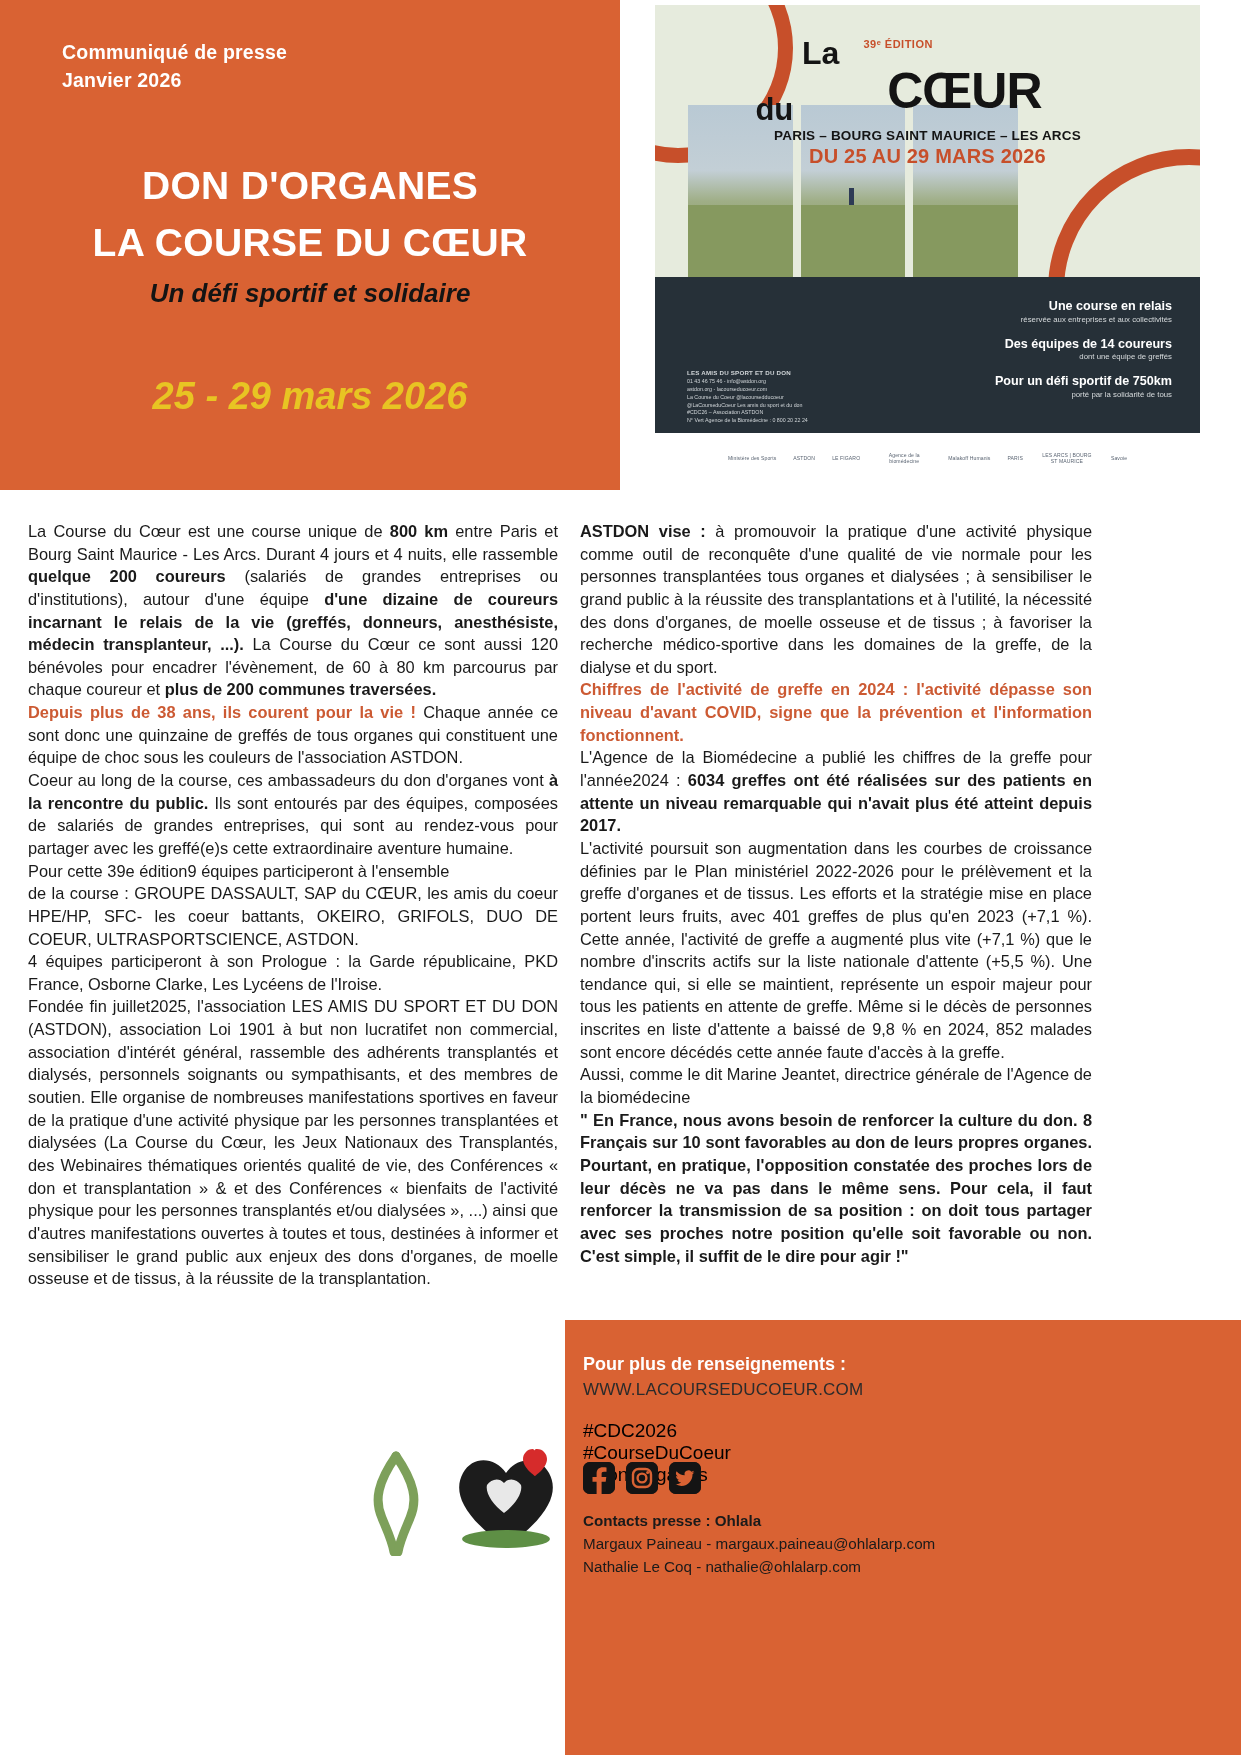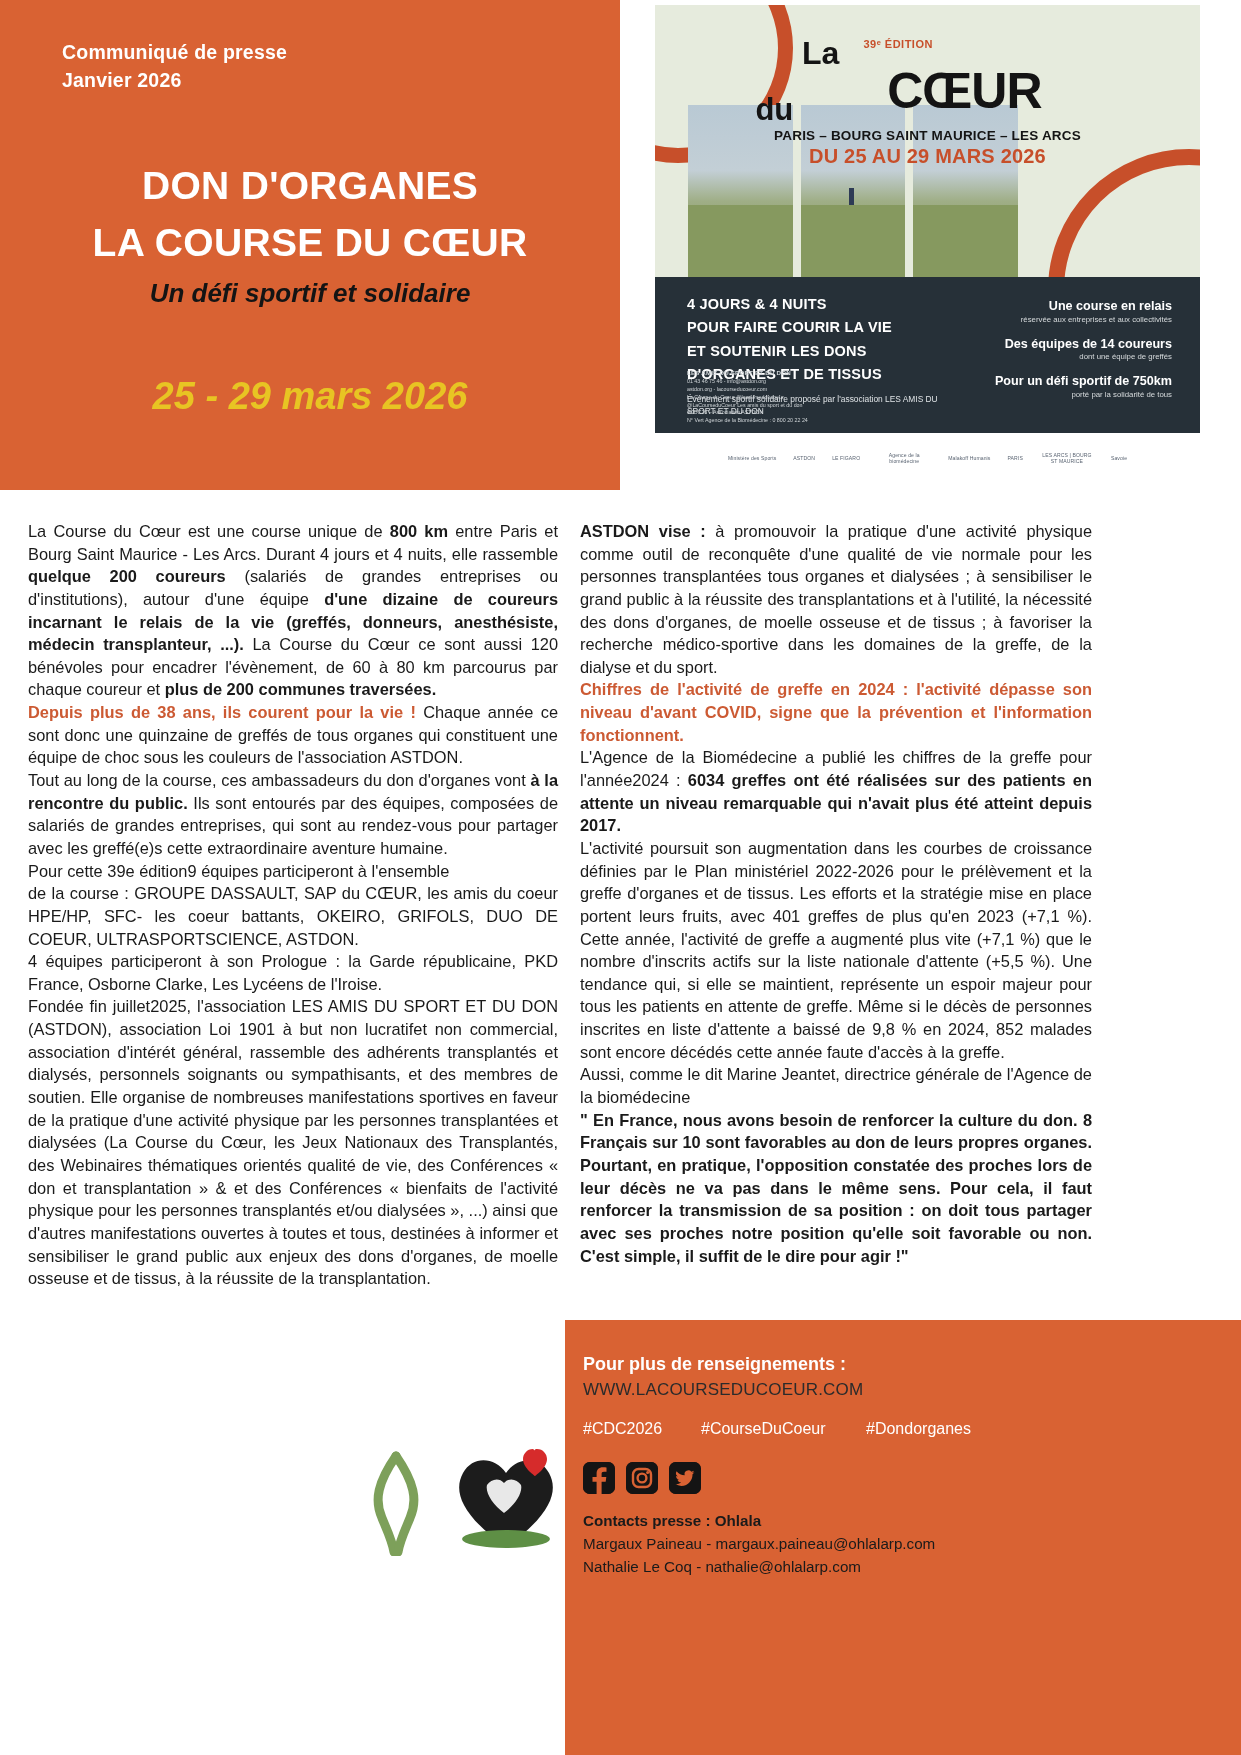--- a/index.html
+++ b/index.html
@@ -350,22 +350,23 @@
     left: 18px; top: 60px;
     font-size: 17px;
     color: #2b2b2b;
     letter-spacing: .2px;
   }
   .f-tags {
     position: absolute;
     left: 18px; top: 100px;
     width: 450px;
     display: flex;
-    font-size: 16px;
-    color: #ffffff;
+    font-size: 19px;
+    color: #000000;
+    flex-direction: column;
   }
   .f-tags span:nth-child(1) { width: 118px; }
   .f-tags span:nth-child(2) { width: 165px; }
   .f-social {
     position: absolute;
     left: 18px; top: 142px;
     display: flex;
     gap: 11px;
   }
   .sicon {
@@ -426,27 +427,20 @@
         <div>
           <span class="pt-du">du</span><span class="pt-coeur">CŒUR</span>
         </div>
         <div class="pt-route">PARIS – BOURG SAINT MAURICE – LES ARCS</div>
         <div class="pt-when">DU 25 AU 29 MARS 2026</div>
       </div>
 
       <div class="poster-arc-br"></div>
 
       <div class="poster-dark">
-        <div class="pd-left">
-          <div class="l">4 JOURS &amp; 4 NUITS</div>
-          <div class="l">POUR FAIRE COURIR LA VIE</div>
-          <div class="l">ET SOUTENIR LES DONS</div>
-          <div class="l">D'ORGANES ET DE TISSUS</div>
-          <div class="pd-sub">Événement sportif solidaire proposé par l'association LES AMIS DU SPORT ET DU DON</div>
-        </div>
         <div class="pd-right">
           <div class="b">Une course en relais</div>
           <div class="s">réservée aux entreprises et aux collectivités</div>
           <div class="b">Des équipes de 14 coureurs</div>
           <div class="s">dont une équipe de greffés</div>
           <div class="b">Pour un défi sportif de 750km</div>
           <div class="s">porté par la solidarité de tous</div>
         </div>
         <div class="pd-contact">
           <b>LES AMIS DU SPORT ET DU DON</b>
@@ -471,21 +465,21 @@
       </div>
     </div>
   </div>
 </div>
 
 <div class="content">
 
   <div class="col-left">
     <p class="t"><span>La Course du Cœur est une course unique de </span><span class="b">800 km</span><span> entre Paris et Bourg Saint Maurice - Les Arcs. Durant 4 jours et 4 nuits, elle rassemble </span><span class="b">quelque 200 coureurs</span><span> (salariés de grandes entreprises ou d'institutions), autour d'une équipe </span><span class="b">d'une dizaine de coureurs incarnant le relais de la vie (greffés, donneurs, anesthésiste, médecin transplanteur, ...).</span><span> La Course du Cœur ce sont aussi 120 bénévoles pour encadrer l'évènement, de 60 à 80 km parcourus par chaque coureur et </span><span class="b">plus de 200 communes traversées.</span></p>
     <p class="t gap"><span class="oh">Depuis plus de 38 ans, ils courent pour la vie !</span><span> Chaque année ce sont donc une quinzaine de greffés de tous organes qui constituent une équipe de choc sous les couleurs de l'association ASTDON.</span></p>
-    <p class="t"><span>Tout au long de la course, ces ambassadeurs du don d'organes vont </span><span class="b">à la rencontre du public.</span><span> Ils sont entourés par des équipes, composées de salariés de grandes entreprises, qui sont au rendez-vous pour partager avec les greffé(e)s cette extraordinaire aventure humaine.</span></p>
+    <p class="t"><span>Coeur au long de la course, ces ambassadeurs du don d'organes vont </span><span class="b">à la rencontre du public.</span><span> Ils sont entourés par des équipes, composées de salariés de grandes entreprises, qui sont au rendez-vous pour partager avec les greffé(e)s cette extraordinaire aventure humaine.</span></p>
     <p class="t gap">Pour cette 39e édition9 équipes participeront à l'ensemble</p>
     <p class="t">de la course : GROUPE DASSAULT, SAP du CŒUR, les amis du coeur HPE/HP, SFC- les coeur battants, OKEIRO, GRIFOLS, DUO DE COEUR, ULTRASPORTSCIENCE, ASTDON.</p>
     <p class="t">4 équipes participeront à son Prologue : la Garde républicaine, PKD France, Osborne Clarke, Les Lycéens de l'Iroise.</p>
     <p class="t">Fondée fin juillet2025, l'association LES AMIS DU SPORT ET DU DON (ASTDON), association Loi 1901 à but non lucratifet non commercial, association d'intérét général, rassemble des adhérents transplantés et dialysés, personnels soignants ou sympathisants, et des membres de soutien. Elle organise de nombreuses manifestations sportives en faveur de la pratique d'une activité physique par les personnes transplantées et dialysées (La Course du Cœur, les Jeux Nationaux des Transplantés, des Webinaires thématiques orientés qualité de vie, des Conférences « don et transplantation » &amp; et des Conférences « bienfaits de l'activité physique pour les personnes transplantés et/ou dialysées », ...) ainsi que d'autres manifestations ouvertes à toutes et tous, destinées à informer et sensibiliser le grand public aux enjeux des dons d'organes, de moelle osseuse et de tissus, à la réussite de la transplantation.</p>
   </div>
 
   <div class="col-right">
     <p class="t"><span class="b">ASTDON vise :</span><span> à promouvoir la pratique d'une activité physique comme outil de reconquête d'une qualité de vie normale pour les personnes transplantées tous organes et dialysées ; à sensibiliser le grand public à la réussite des transplantations et à l'utilité, la nécessité des dons d'organes, de moelle osseuse et de tissus ; à favoriser la recherche médico-sportive dans les domaines de la greffe, de la dialyse et du sport.</span></p>
     <p class="oh-block gap">Chiffres de l'activité de greffe en 2024 : l'activité dépasse son niveau d'avant COVID, signe que la prévention et l'information fonctionnent.</p>
     <p class="t"><span>L'Agence de la Biomédecine a publié les chiffres de la greffe pour l'année2024 : </span><span class="b">6034 greffes ont été réalisées sur des patients en attente un niveau remarquable qui n'avait plus été atteint depuis 2017.</span></p>

